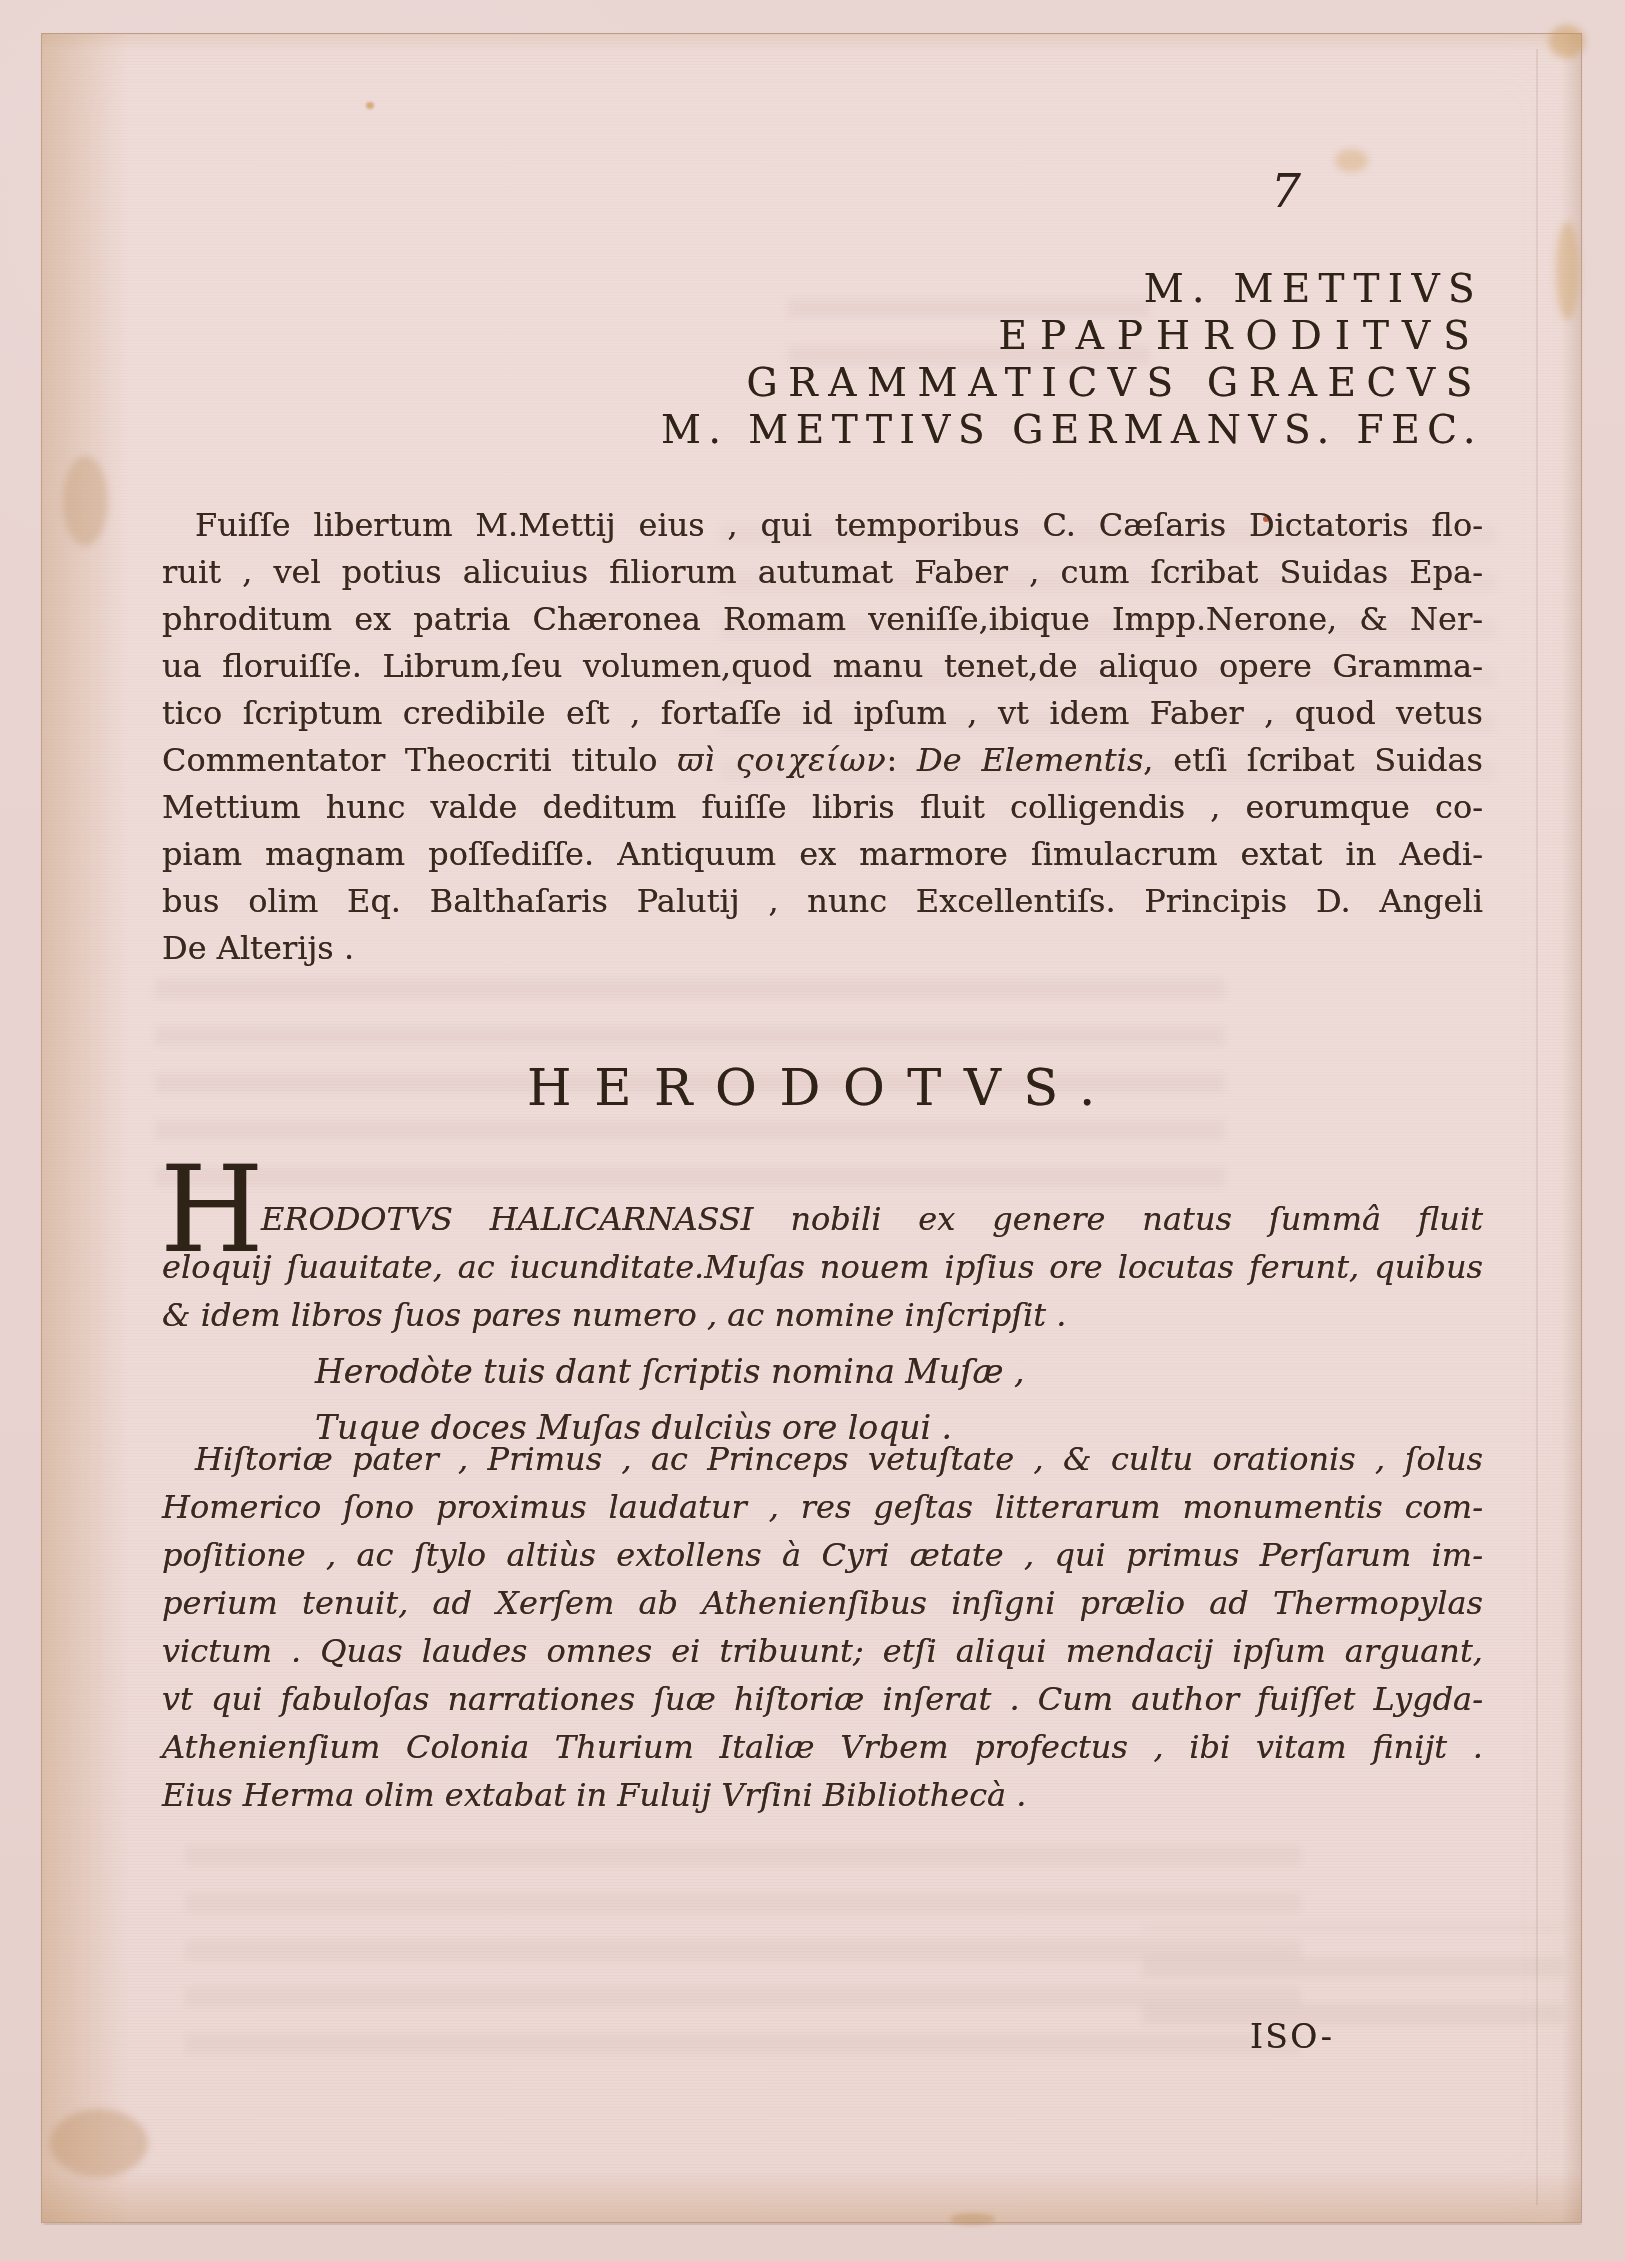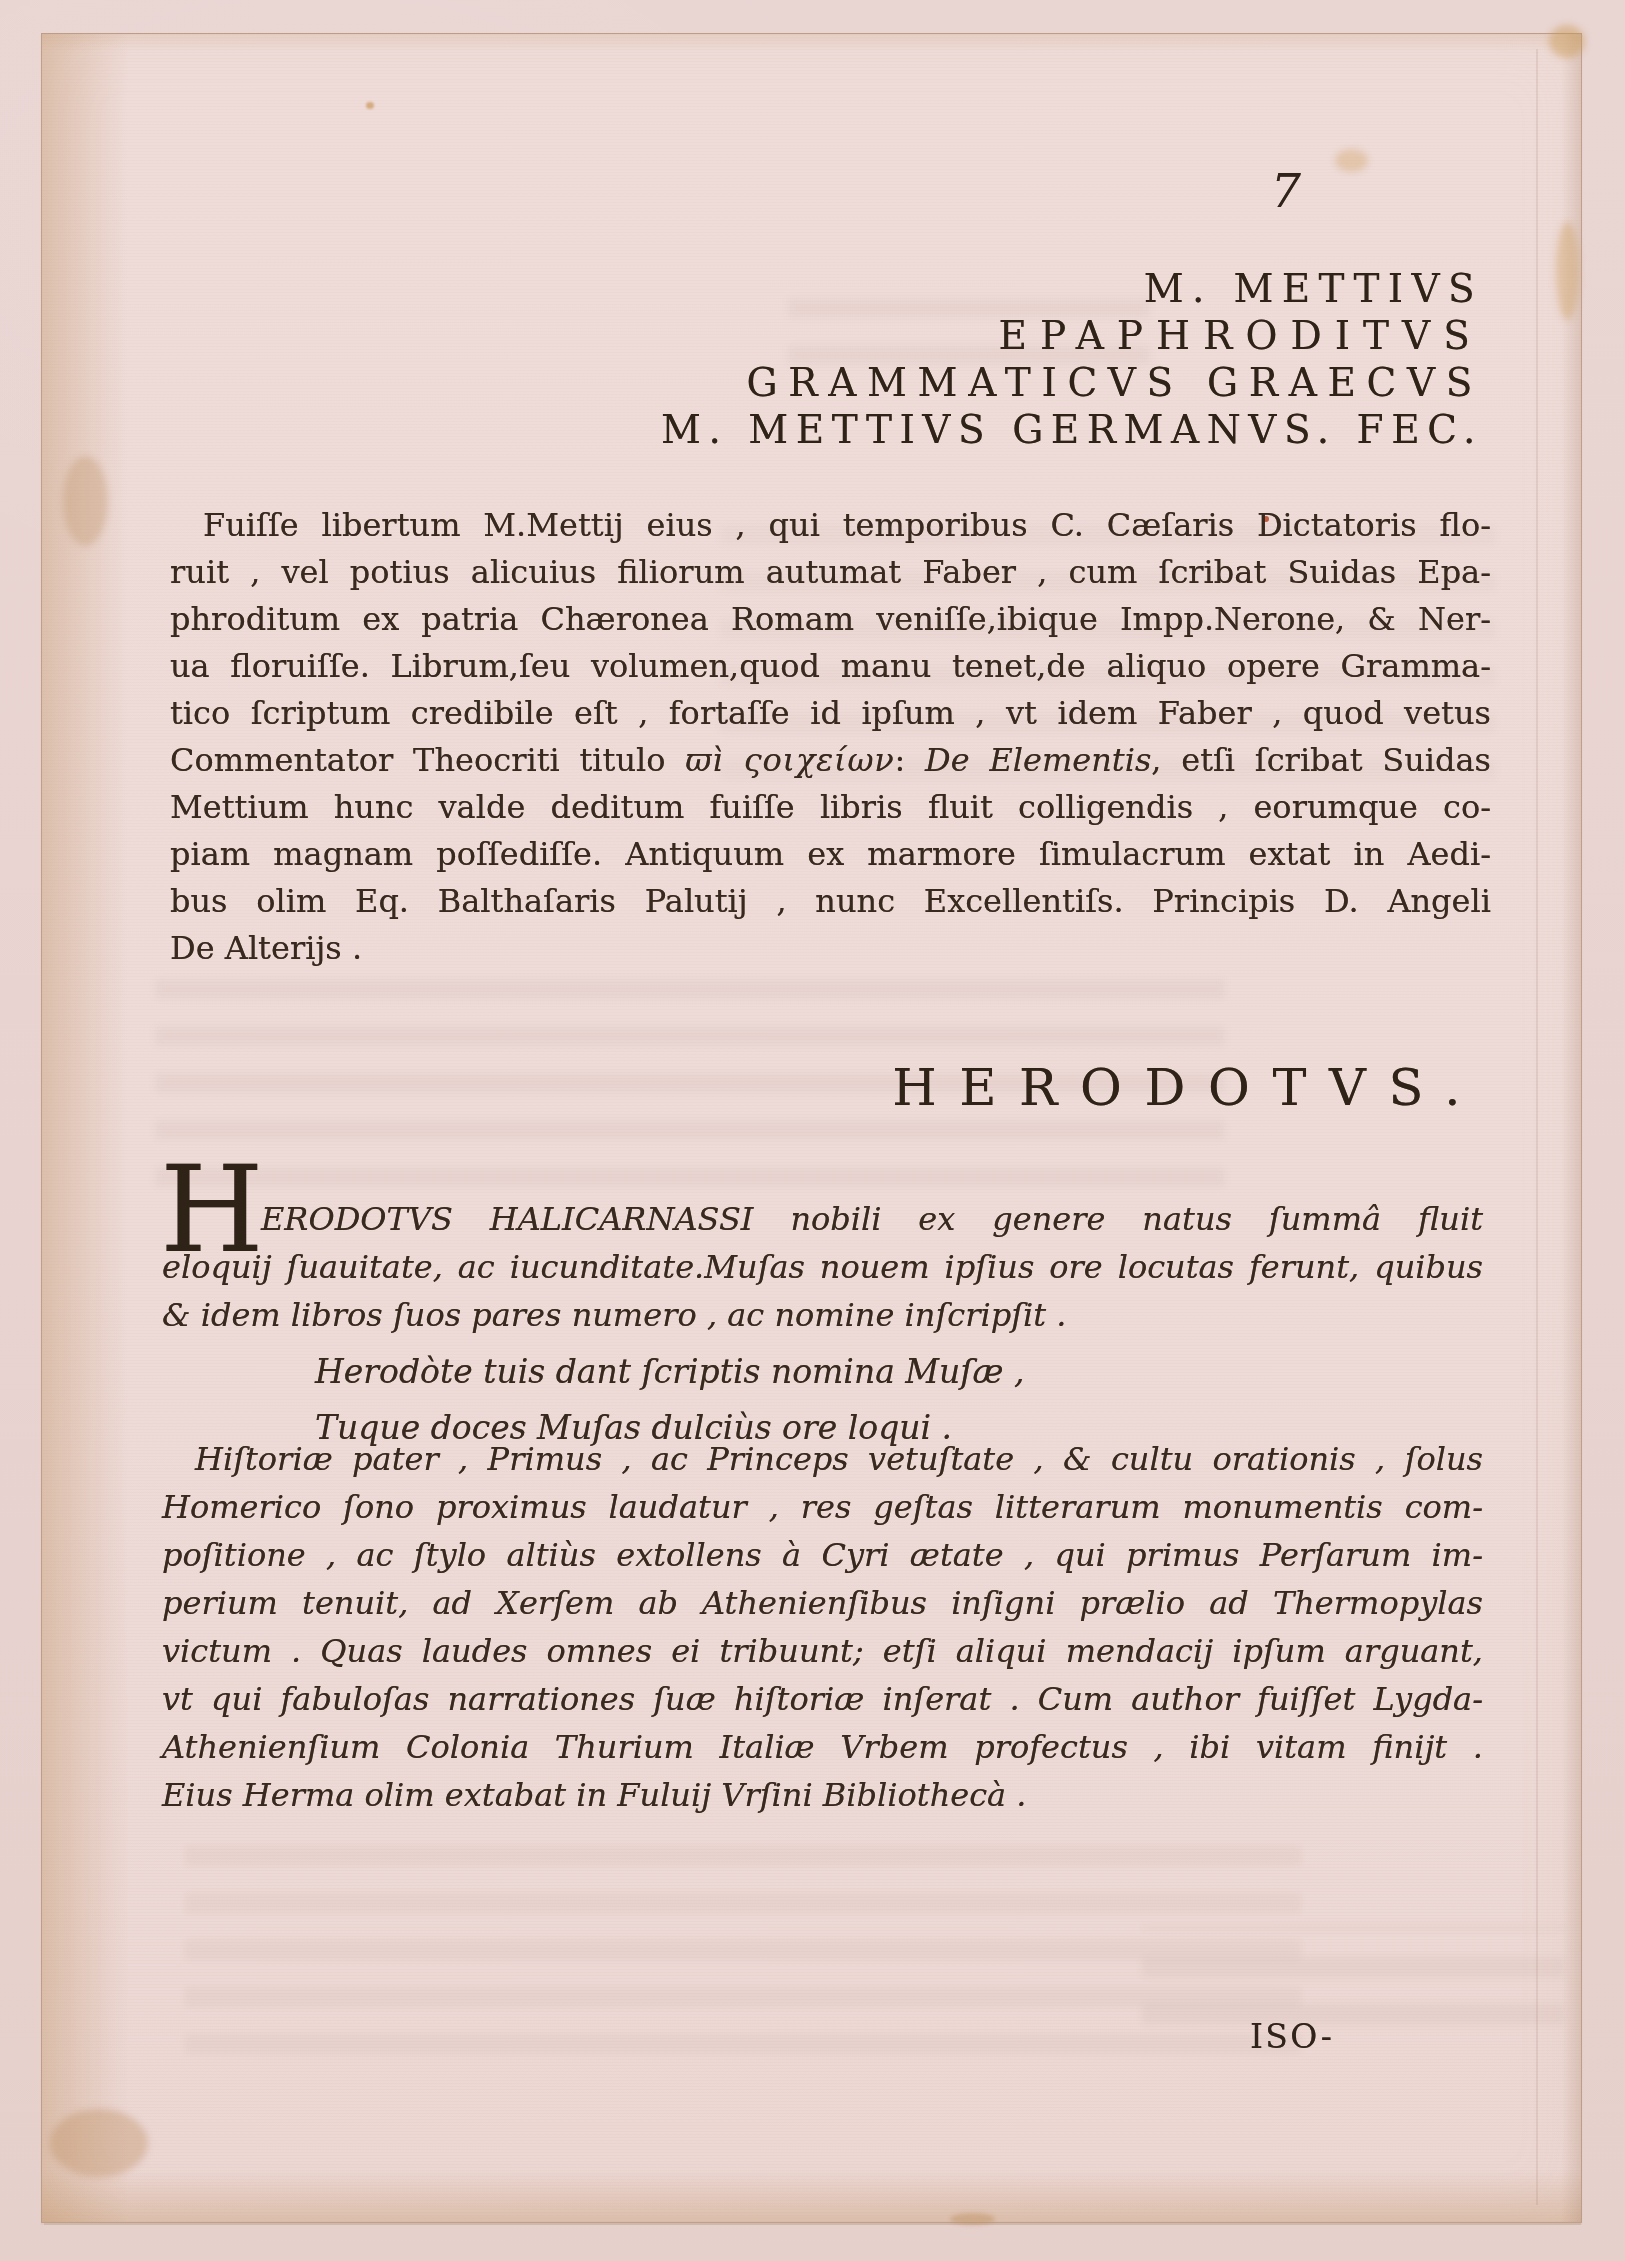--- a/index.html
+++ b/index.html
@@ -59,24 +59,24 @@
   .t-line{height:47px;line-height:47px;font-size:39px;}
   .t1{letter-spacing:8.3px;}
   .t2{letter-spacing:13px;}
   .t3{letter-spacing:10.6px;}
   .t4{letter-spacing:7.5px;}
   .para{position:absolute;width:1321px;font-size:32px;}
   .line{height:47px;line-height:47px;text-align:justify;text-align-last:justify;-moz-text-align-last:justify;white-space:nowrap;}
   .para2 .line, .para3 .line{height:48px;line-height:48px;font-style:italic;}
   .line.last{text-align-last:left;-moz-text-align-last:left;}
   .line.indent{text-indent:33px;}
-  .para1{left:170px;top:502px;}
+  .para1{left:162px;top:502px;}
   .greek{font-style:italic;letter-spacing:0.8px;}
   .it{font-style:italic;}
-  .heading2{position:absolute;left:162px;top:1060px;width:1321px;text-align:right;
+  .heading2{position:absolute;left:162px;top:1060px;width:1321px;text-align:center;
     font-size:51px;letter-spacing:22.6px;color:#2f2217;height:56px;line-height:56px;}
   .dropcap{position:absolute;left:160px;top:1164px;font-size:119px;line-height:0.78;color:#2f2217;}
   .para2{left:162px;top:1195px;}
   .line.opening{padding-left:99px;}
   .verse{position:absolute;left:315px;top:1340px;font-size:33px;font-style:italic;}
   .v-line{height:48px;line-height:48px;margin-top:8px;}
   .para3{left:162px;top:1435px;}
   .catchword{position:absolute;left:1250px;top:2017px;font-size:33px;letter-spacing:2.3px;color:#30231a;}
 </style>
 </head>

